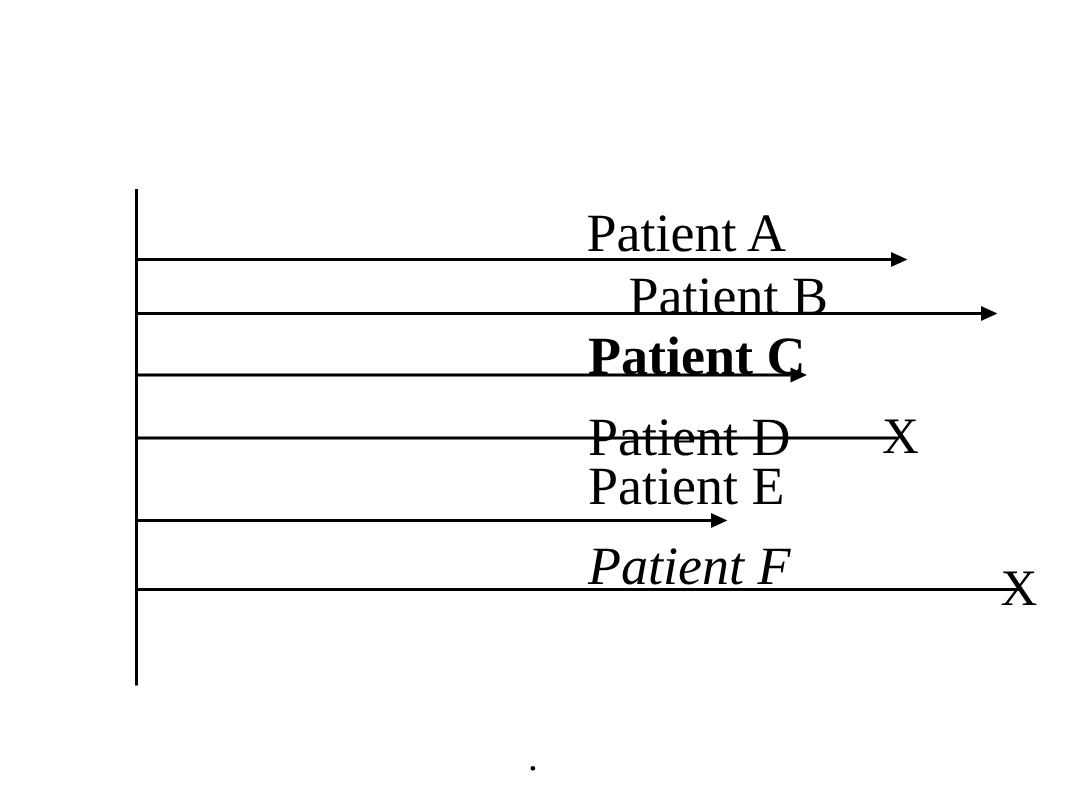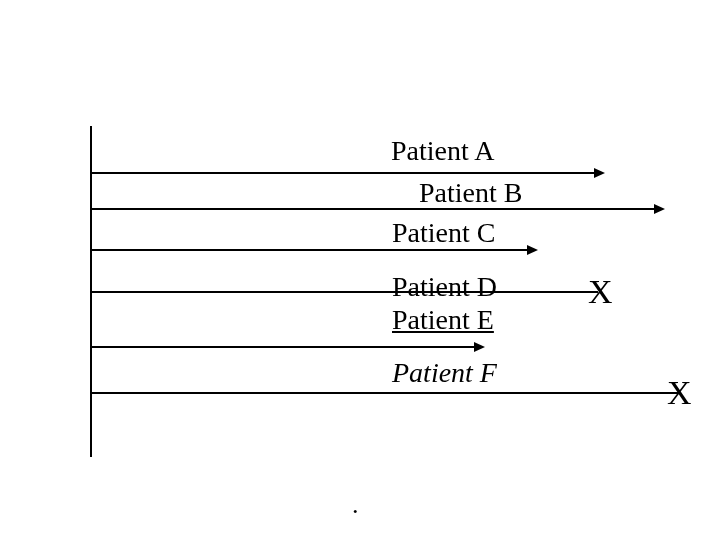--- a/index.html
+++ b/index.html
@@ -23,21 +23,21 @@
   }
   .arrowhead {
     position: absolute;
     width: 0;
     height: 0;
     border-top: 5px solid transparent;
     border-bottom: 5px solid transparent;
   }
   .patient-label {
     position: absolute;
-    font-size: 28px;
+    font-size: 36px;
     line-height: 1;
     white-space: nowrap;
   }
   .x-marker {
     position: absolute;
     font-size: 34px;
     line-height: 1;
     white-space: nowrap;
   }
   .footer-dot {
@@ -55,25 +55,25 @@
   <div class="axis-line" style="left: 90px; top: 126px; height: 331px; background: rgb(0, 0, 0);"></div>
   <div>
       <div class="timeline" style="left: 91px; top: 172px; width: 503px; background: rgb(0, 0, 0);"></div>
       <div class="arrowhead" style="left: 594px; top: 168px; border-left: 11px solid rgb(0, 0, 0);"></div>
       <span class="patient-label" style="left: 391px; top: 137px;">Patient A</span>
       <div class="timeline" style="left: 91px; top: 208px; width: 563px; background: rgb(0, 0, 0);"></div>
       <div class="arrowhead" style="left: 654px; top: 204px; border-left: 11px solid rgb(0, 0, 0);"></div>
       <span class="patient-label" style="left: 392px; top: 179px; margin-left: 27px;">Patient B</span>
       <div class="timeline" style="left: 91px; top: 249px; width: 436px; background: rgb(0, 0, 0);"></div>
       <div class="arrowhead" style="left: 527px; top: 245px; border-left: 11px solid rgb(0, 0, 0);"></div>
-      <span class="patient-label" style="left: 392px; top: 219px;">Patient C</span>
+      <span class="patient-label" style="left: 392px; top: 219px; font-weight: bold;">Patient C</span>
       <div class="timeline" style="left: 91px; top: 291px; width: 507px; background: rgb(0, 0, 0);"></div>
       <span class="x-marker" style="left: 588px; top: 275px;">X</span>
       <span class="patient-label" style="left: 392px; top: 273px;">Patient D</span>
       <div class="timeline" style="left: 91px; top: 346px; width: 383px; background: rgb(0, 0, 0);"></div>
       <div class="arrowhead" style="left: 474px; top: 342px; border-left: 11px solid rgb(0, 0, 0);"></div>
-      <span class="patient-label" style="left: 392px; top: 306px; text-decoration: underline;">Patient E</span>
+      <span class="patient-label" style="left: 392px; top: 306px;">Patient E</span>
       <div class="timeline" style="left: 91px; top: 392px; width: 589px; background: rgb(0, 0, 0);"></div>
       <span class="x-marker" style="left: 667px; top: 376px;">X</span>
       <span class="patient-label" style="left: 392px; top: 359px; font-style: italic;">Patient F</span>
     </div>
   <span class="footer-dot">.</span>
 </div>
 
 </body></html>

